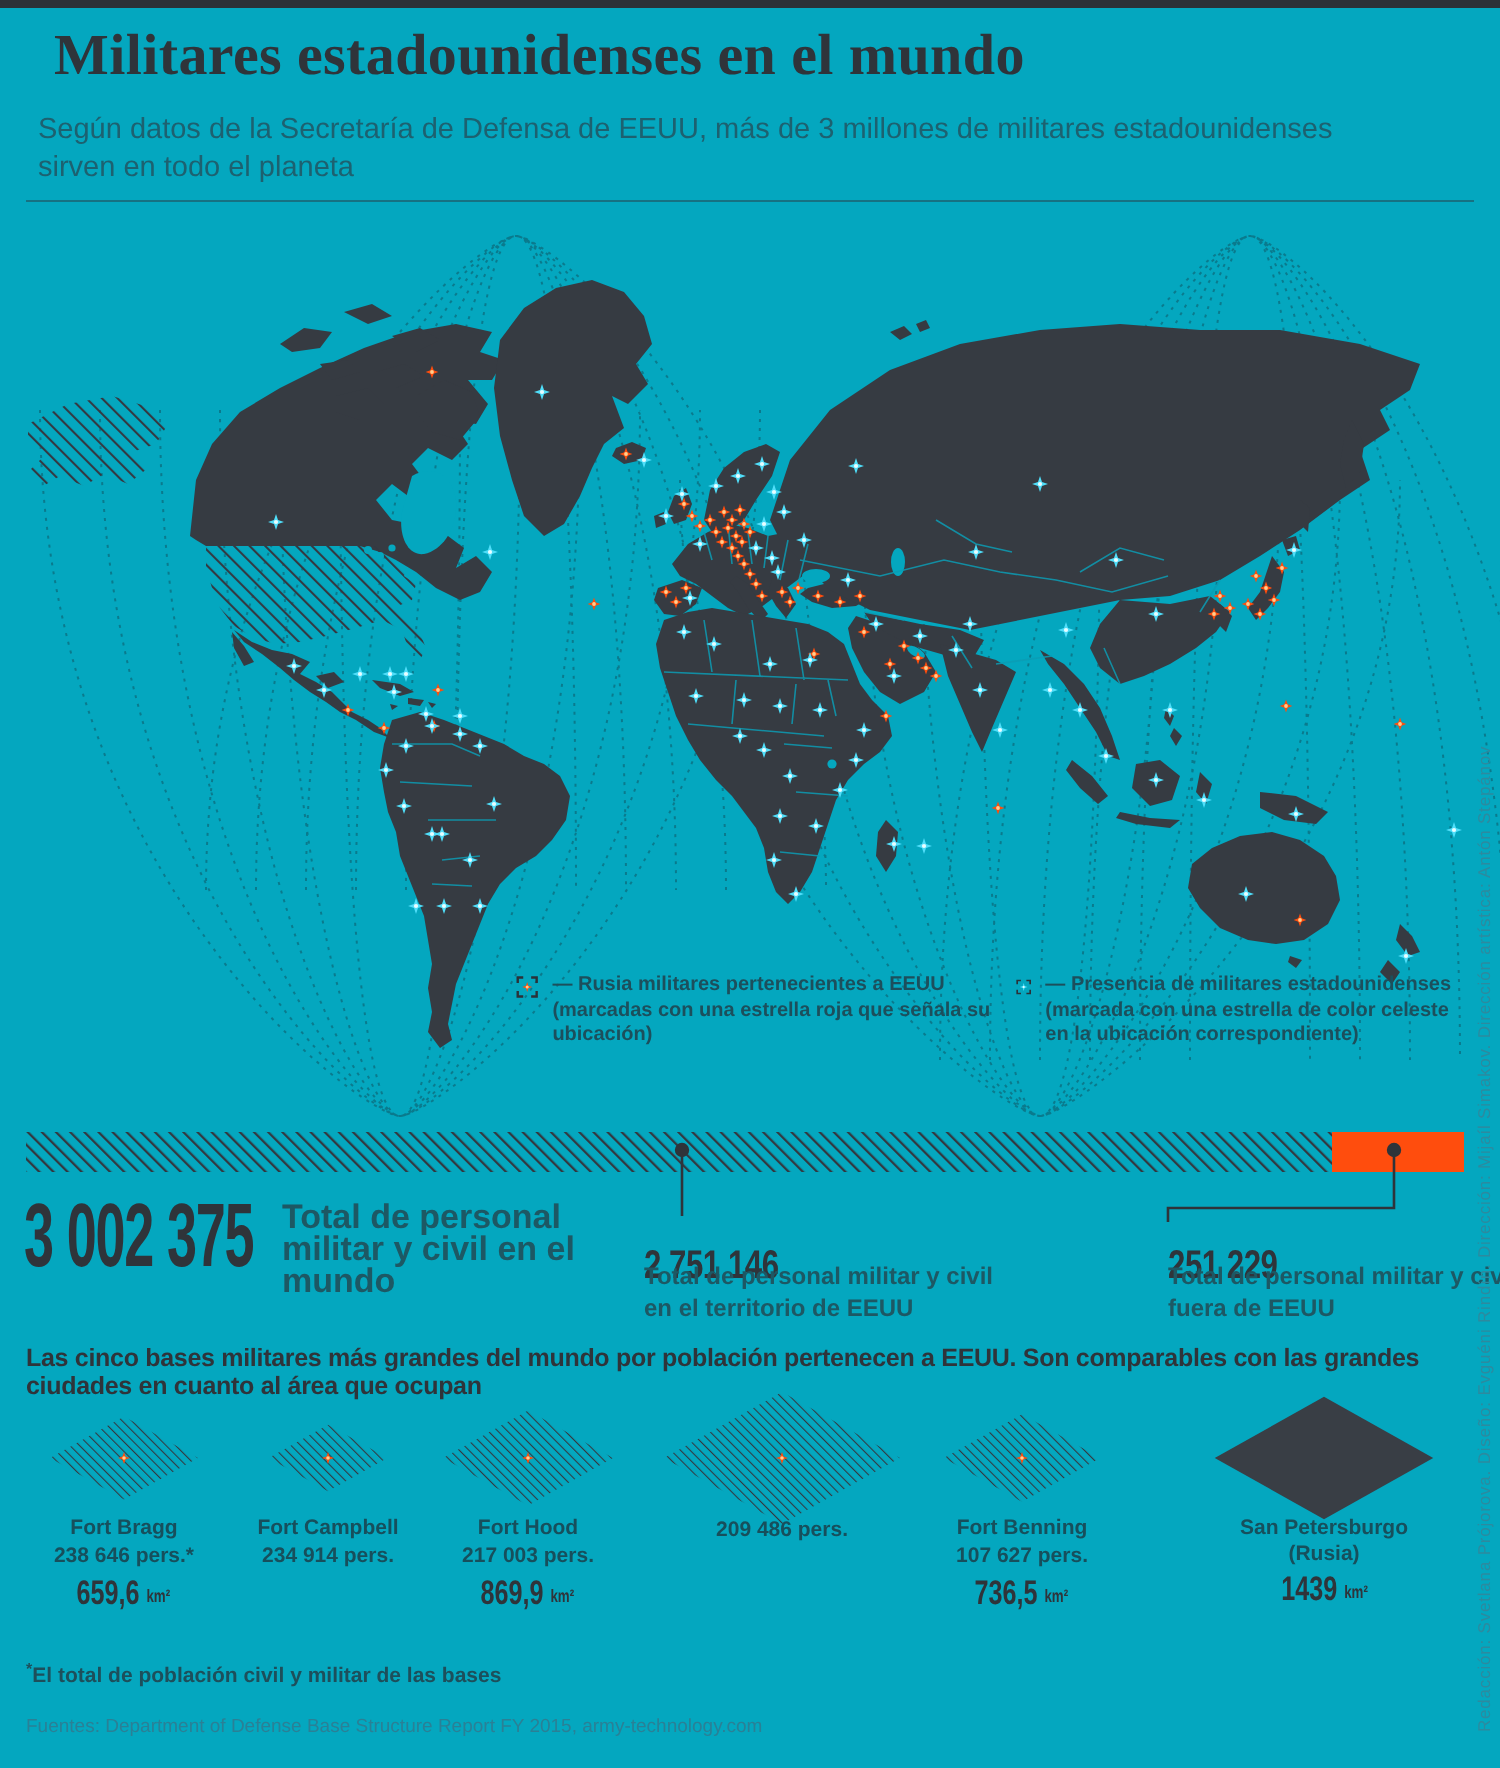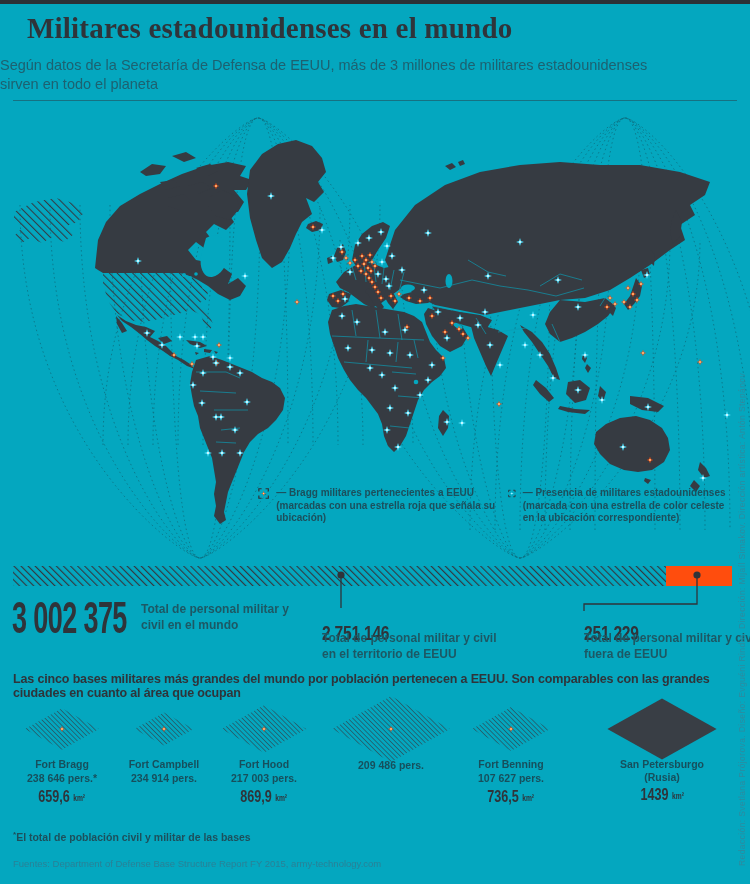--- a/index.html
+++ b/index.html
@@ -11,33 +11,33 @@
   body{
     position:relative;width:750px;height:884px;overflow:hidden;
     background:var(--background);
     font-family:"Liberation Sans","DejaVu Sans",sans-serif;
     color:var(--ink);
   }
   .abs{position:absolute;}
   #topstrip{left:0;top:0;width:750px;height:4px;background:#2c3137;}
   #title{left:27px;top:12px;width:700px;font-family:"Liberation Serif","DejaVu Serif",serif;
     font-size:29px;font-weight:700;letter-spacing:.2px;color:var(--ink);}
-  #subtitle{left:0;top:56px;width:655px;font-size:14.5px;line-height:1.32;color:#1d6170;}
+  #subtitle{left:19px;top:56px;width:655px;font-size:14.5px;line-height:1.32;color:#1d6170;}
   #hdr-divider{left:13px;top:100px;width:724px;border-top:1px solid rgba(38,70,80,.55);height:0;}
   #map-svg{left:0;top:110px;}
   .legend{display:flex;gap:7px;align-items:flex-start;}
   #legend-bases{left:258px;top:487px;width:252px;}
   #legend-presence{left:508px;top:487px;width:228px;}
   .legend-text{font-size:10px;font-weight:700;line-height:12.5px;color:#1c4f5c;}
   .legend-text .l2{font-weight:400;font-weight:700;}
   .cond{display:inline-block;transform:scaleX(var(--sx,.72));transform-origin:left top;white-space:nowrap;}
   .cond-c{display:inline-block;transform:scaleX(var(--sx,.72));transform-origin:center top;white-space:nowrap;}
   #totals-svg{left:0;top:560px;}
   #world-value{left:12px;top:597px;font-size:45px;line-height:42px;font-weight:700;letter-spacing:-1px;--sx:.60;}
-  #world-label{left:141px;top:601px;width:160px;font-size:12px;line-height:16px;font-weight:700;color:var(--label);}
+  #world-label{left:141px;top:601px;width:160px;font-size:17px;line-height:16px;font-weight:700;color:var(--label);}
   .mid-value{font-size:20px;font-weight:700;letter-spacing:-.3px;margin-top:15px;--sx:.78;}
   #us-value{left:322px;top:607px;}
   #abroad-value{left:584px;top:607px;}
   .mid-label{width:180px;font-size:12px;line-height:16px;font-weight:700;color:var(--label);}
   #us-label{left:322px;top:630px;}
   #abroad-label{left:584px;top:630px;}
   #section-heading{left:13px;top:672px;width:728px;font-size:12.5px;font-weight:700;letter-spacing:-.15px;color:var(--ink);}
   #diamonds-svg{left:0;top:693px;}
   .base-col{position:absolute;width:184px;text-align:center;}
   .base-name{font-size:10.5px;font-weight:700;line-height:12.5px;color:#174f5c;}
@@ -280,21 +280,21 @@
     </g>
 </svg>
 
 <div class="abs legend" id="legend-bases">
   <svg width="13" height="13" viewBox="0 0 13 13">
     <path d="M1,4.2 V1 H4.2 M8.8,1 H12 V4.2 M12,8.8 V12 H8.8 M4.2,12 H1 V8.8" fill="none" stroke="#2b3138" stroke-width="1.4"></path>
     <path d="M6.5,3.6 L7.2,5.8 9.4,6.5 7.2,7.2 6.5,9.4 5.8,7.2 3.6,6.5 5.8,5.8 Z" fill="#ff4d0d"></path>
     <circle cx="6.5" cy="6.5" r="0.9" fill="#ffcf8e"></circle>
   </svg>
   <div class="legend-text">
-    <div>— Bragg militares pertenecientes a EEUU</div>
+    <div>— Rusia militares pertenecientes a EEUU</div>
     <div class="l2">(marcadas con una estrella roja que señala su ubicación)</div>
   </div>
 </div>
 
 <div class="abs legend" id="legend-presence">
   <svg width="13" height="13" viewBox="0 0 13 13">
     <path d="M1,4.2 V1 H4.2 M8.8,1 H12 V4.2 M12,8.8 V12 H8.8 M4.2,12 H1 V8.8" fill="none" stroke="#2b3138" stroke-width="1.4"></path>
     <path d="M6.5,3.2 L7.3,5.7 9.8,6.5 7.3,7.3 6.5,9.8 5.7,7.3 3.2,6.5 5.7,5.7 Z" fill="#4fdef9"></path>
     <circle cx="6.5" cy="6.5" r="0.9" fill="#e9fdff"></circle>
   </svg>

